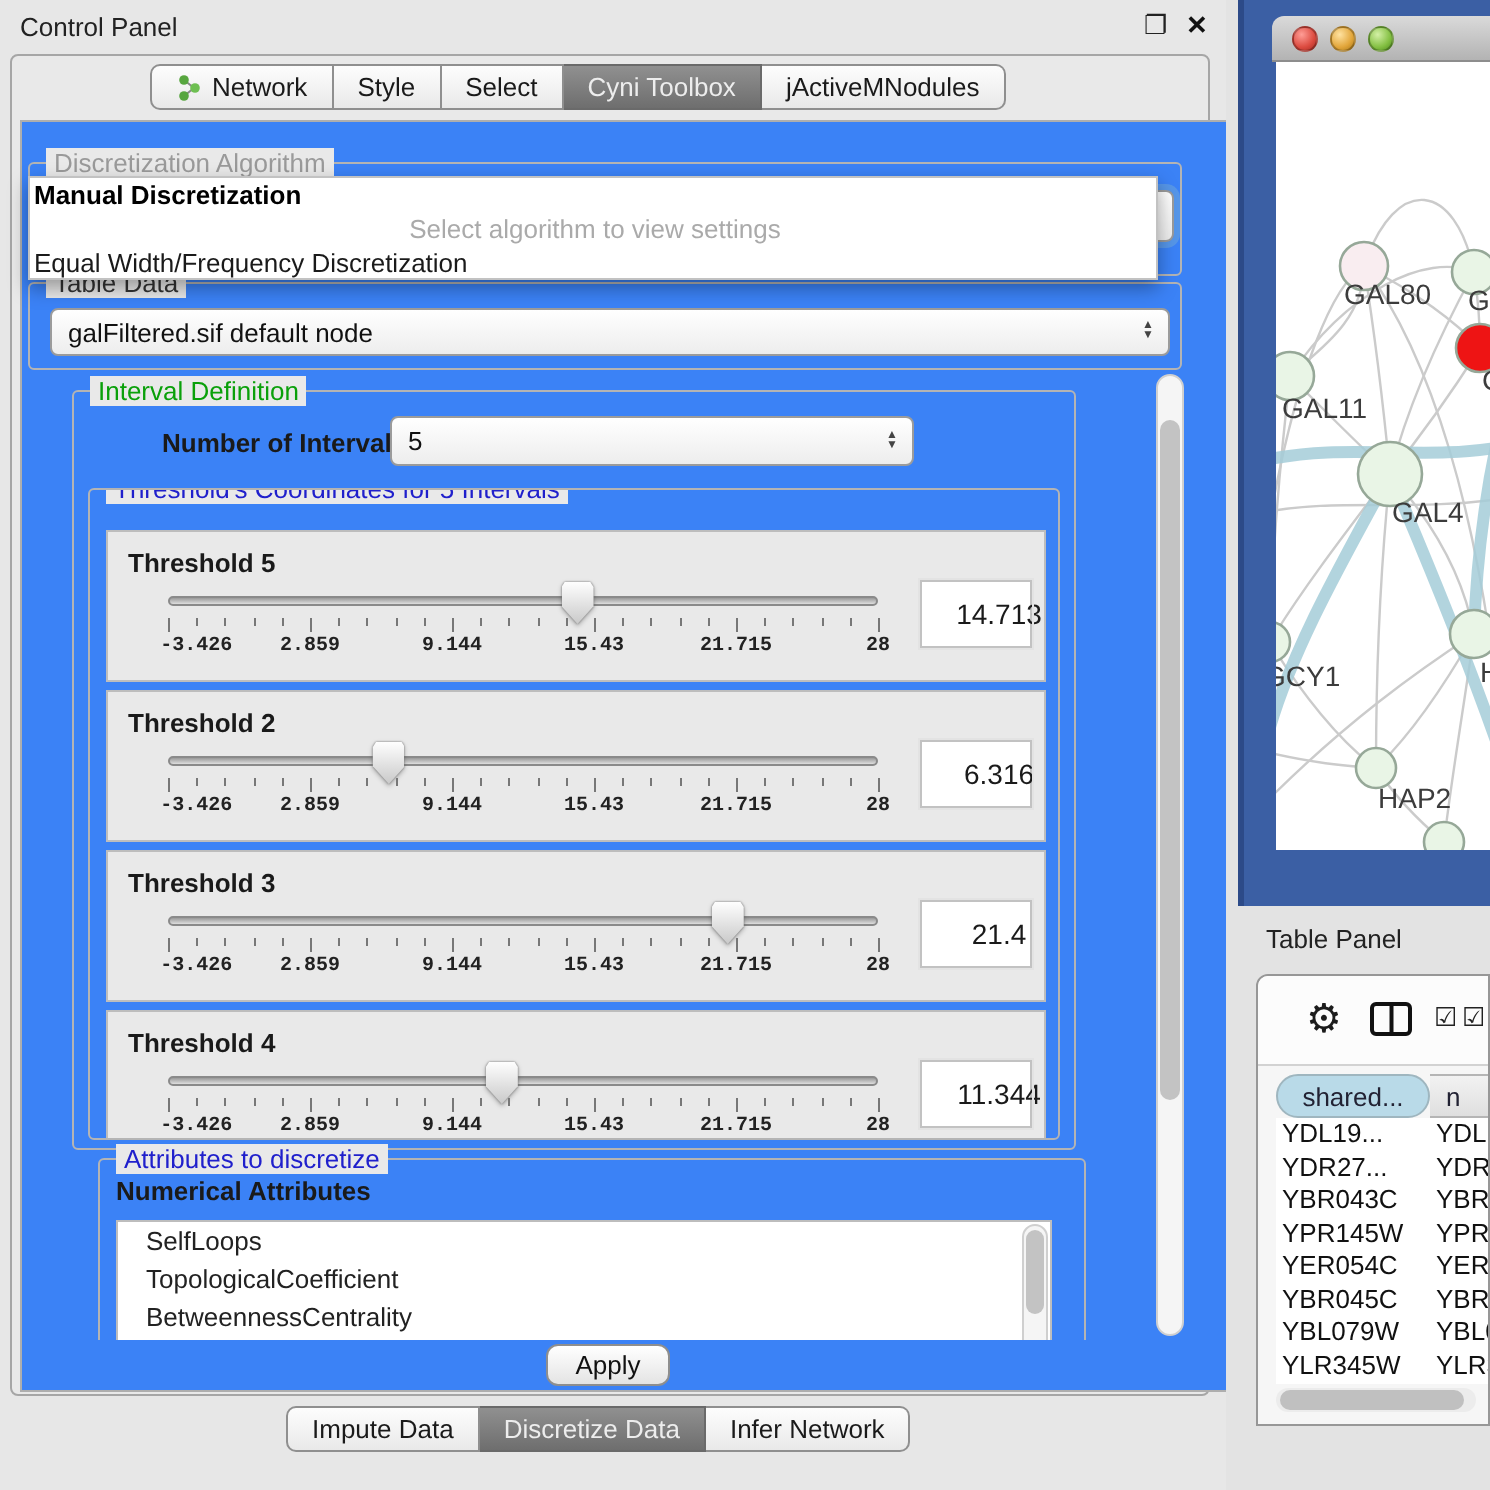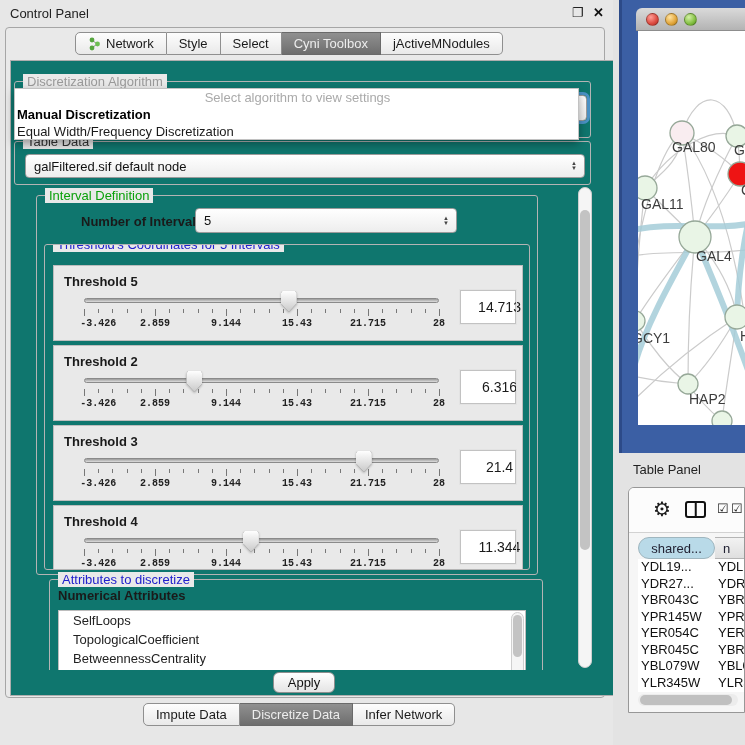--- a/index.html
+++ b/index.html
@@ -7,21 +7,21 @@
   body { font-family:"Liberation Sans", sans-serif; font-size:13px; color:#1a1a1a; background:#e7e7e7; }
   #root { position:relative; width:745px; height:745px; overflow:hidden; background:#e7e7e7; }
   .abs { position:absolute; }
 
   
   #cp-titlebar { left:0; top:0; width:613px; height:26px; }
   #cp-title { left:10px; top:6px; font-size:13px; color:#222; }
   #cp-float { left:572px; top:5px; font-size:13px; color:#222; cursor:default; }
   #cp-close { left:593px; top:5px; font-size:13px; font-weight:bold; color:#111; }
   #cp-outer-frame { left:5px; top:27px; width:600px; height:671px; border:1px solid #a6a6a6; border-radius:4px; background:#e9e9e9; }
-  #content-frame { left:10px; top:60px; width:683px; height:636px; border:1px solid #aeaeae; background:#0f766e; }
+  #content-frame { left:10px; top:60px; width:683px; height:636px; border:1px solid #aeaeae; background:#3b82f6; }
 
   
   .seg { display:flex; height:23px; }
   .seg-item { display:flex; align-items:center; gap:5px; padding:0 12px; border:1px solid #8f8f8f; border-left:none;
               background:linear-gradient(#fdfdfd,#e9e9e9); font-size:13px; color:#1a1a1a; white-space:nowrap; }
   .seg-item:first-child { border-left:1px solid #8f8f8f; border-radius:5px 0 0 5px; }
   .seg-item:last-child { border-radius:0 5px 5px 0; }
   .seg-item.selected { background:linear-gradient(#909090,#6e6e6e); color:#ededed; border-color:#6a6a6a; }
   #top-tabs { left:75px; top:32px; z-index:6; }
   #bottom-tabs { left:143px; top:703px; z-index:6; }
@@ -159,22 +159,22 @@
       <span class="gb-title t-gray">Discretization Algorithm</span>
       <div class="combo focus-ring" style="left:10px; top:13px; width:562px; height:26px;">
         <span class="spin">
             <span>▲</span>
             <span>▼</span>
           </span>
       </div>
     </div>
 
     <div id="algo-popup" class="abs">
+      <div class="p-row p-bold">Manual Discretization</div>
       <div class="p-row p-placeholder">Select algorithm to view settings</div>
-      <div class="p-row p-bold">Manual Discretization</div>
       <div class="p-row">Equal Width/Frequency Discretization</div>
     </div>
 
     <div class="groupbox" style="left:3px; top:80px; width:577px; height:44px;">
       <span class="gb-title t-dark">Table Data</span>
       <div class="combo" style="left:10px; top:12px; width:560px; height:24px;">
         <span>galFiltered.sif default node</span>
         <span class="spin">
             <span>▲</span>
             <span>▼</span>

